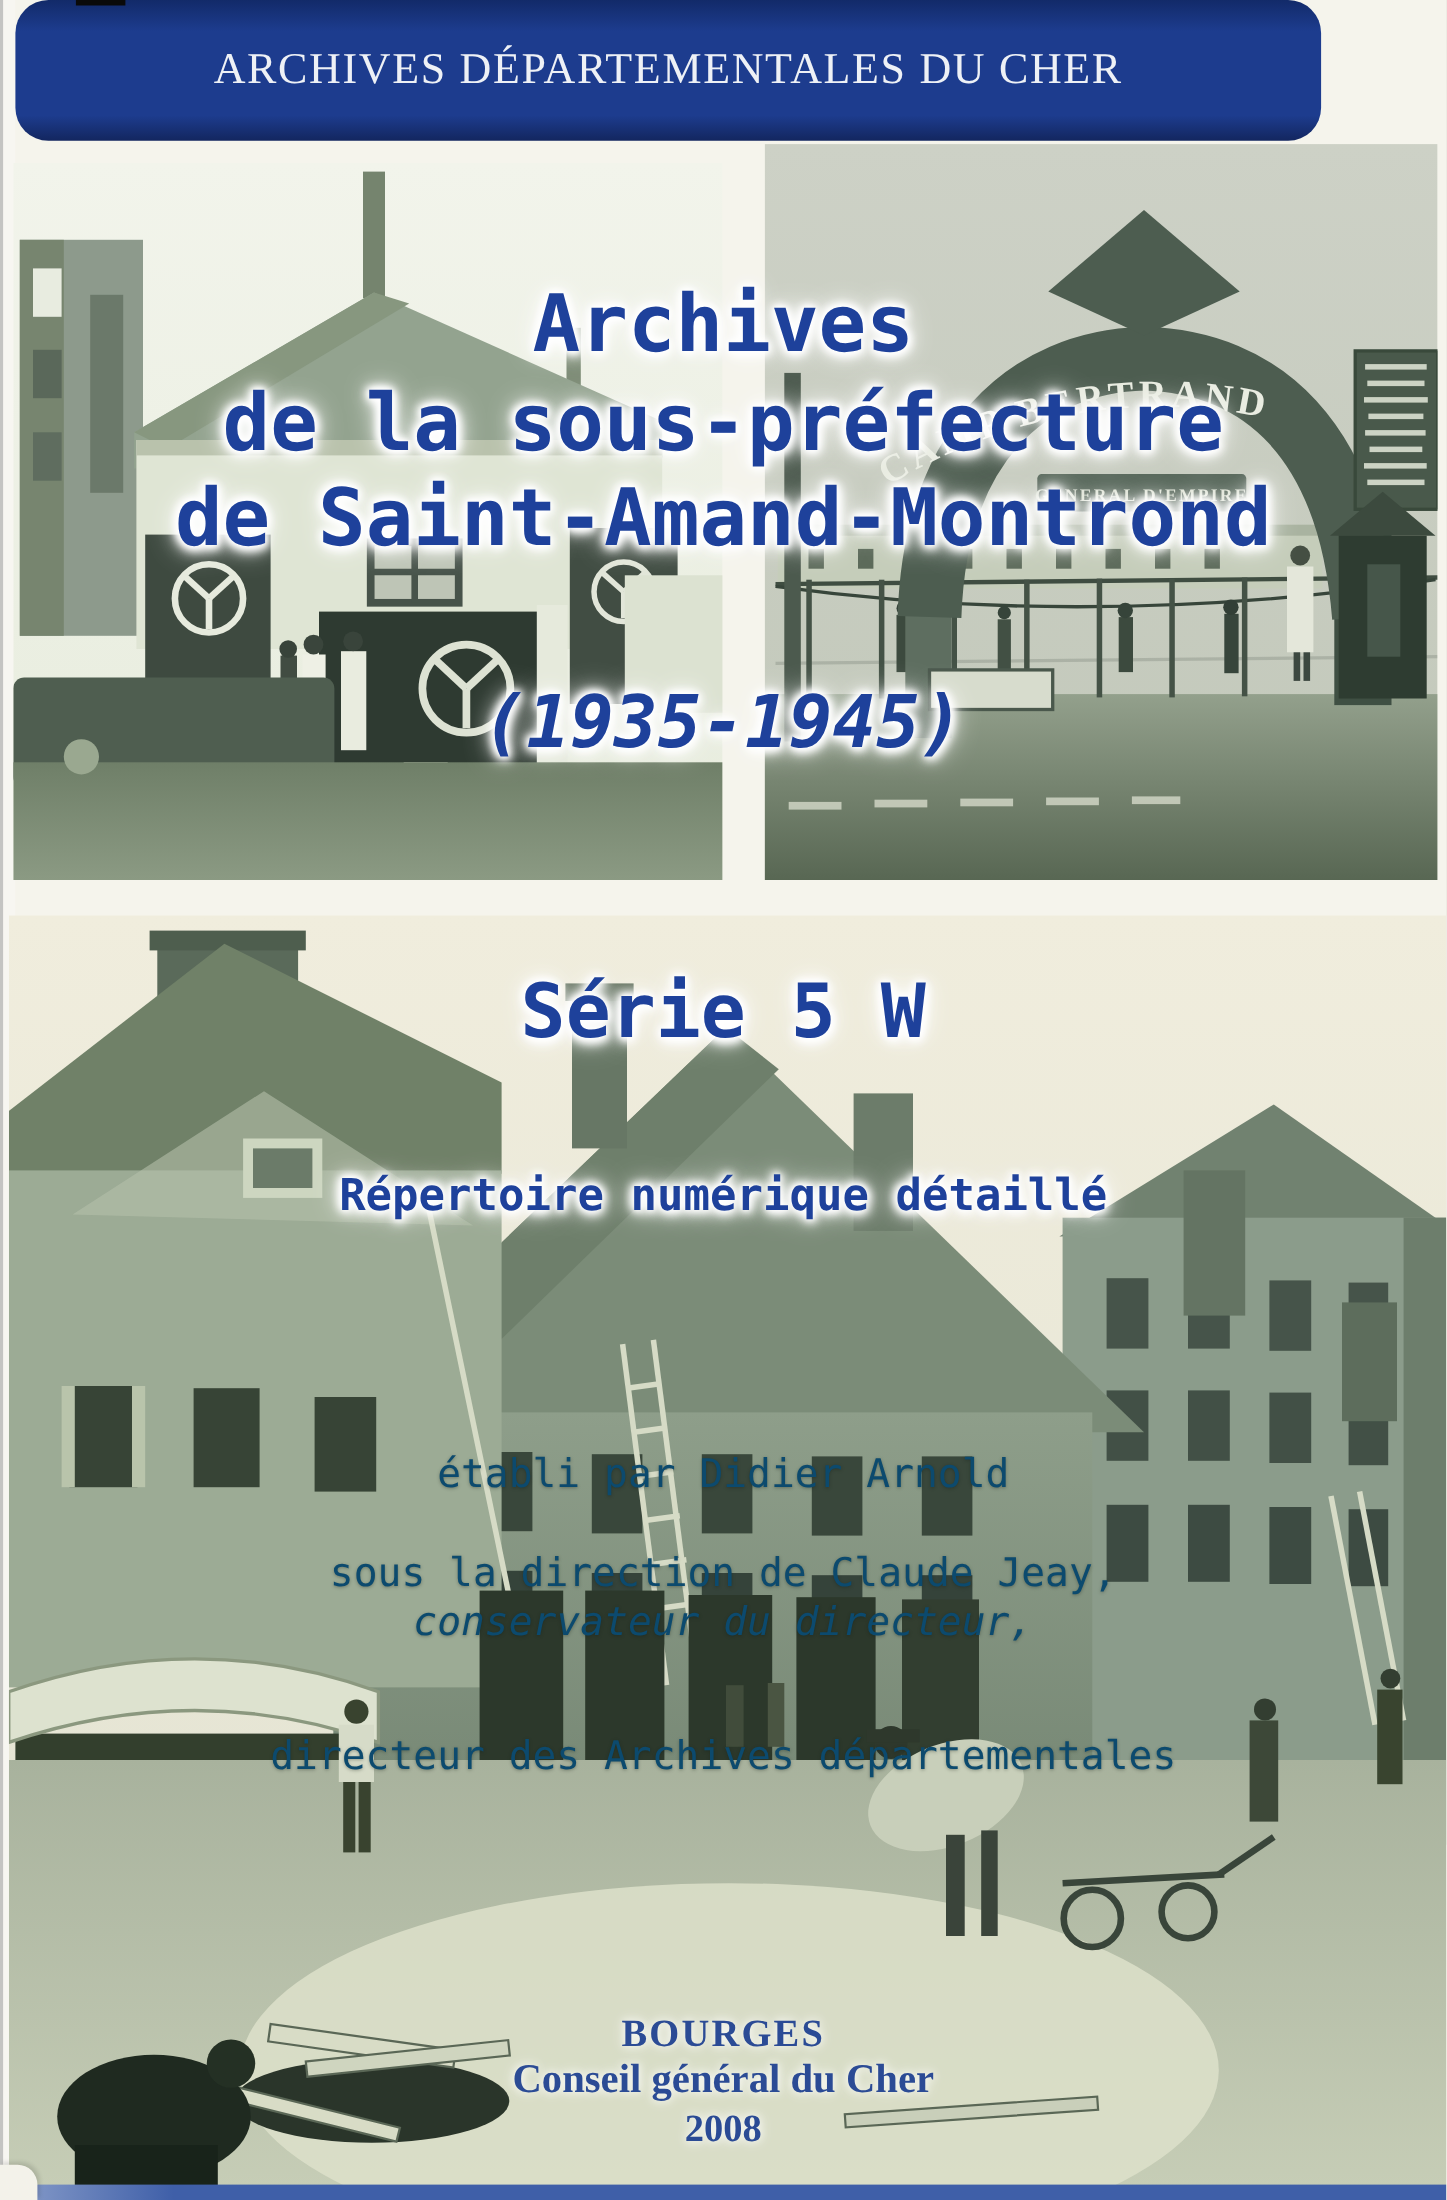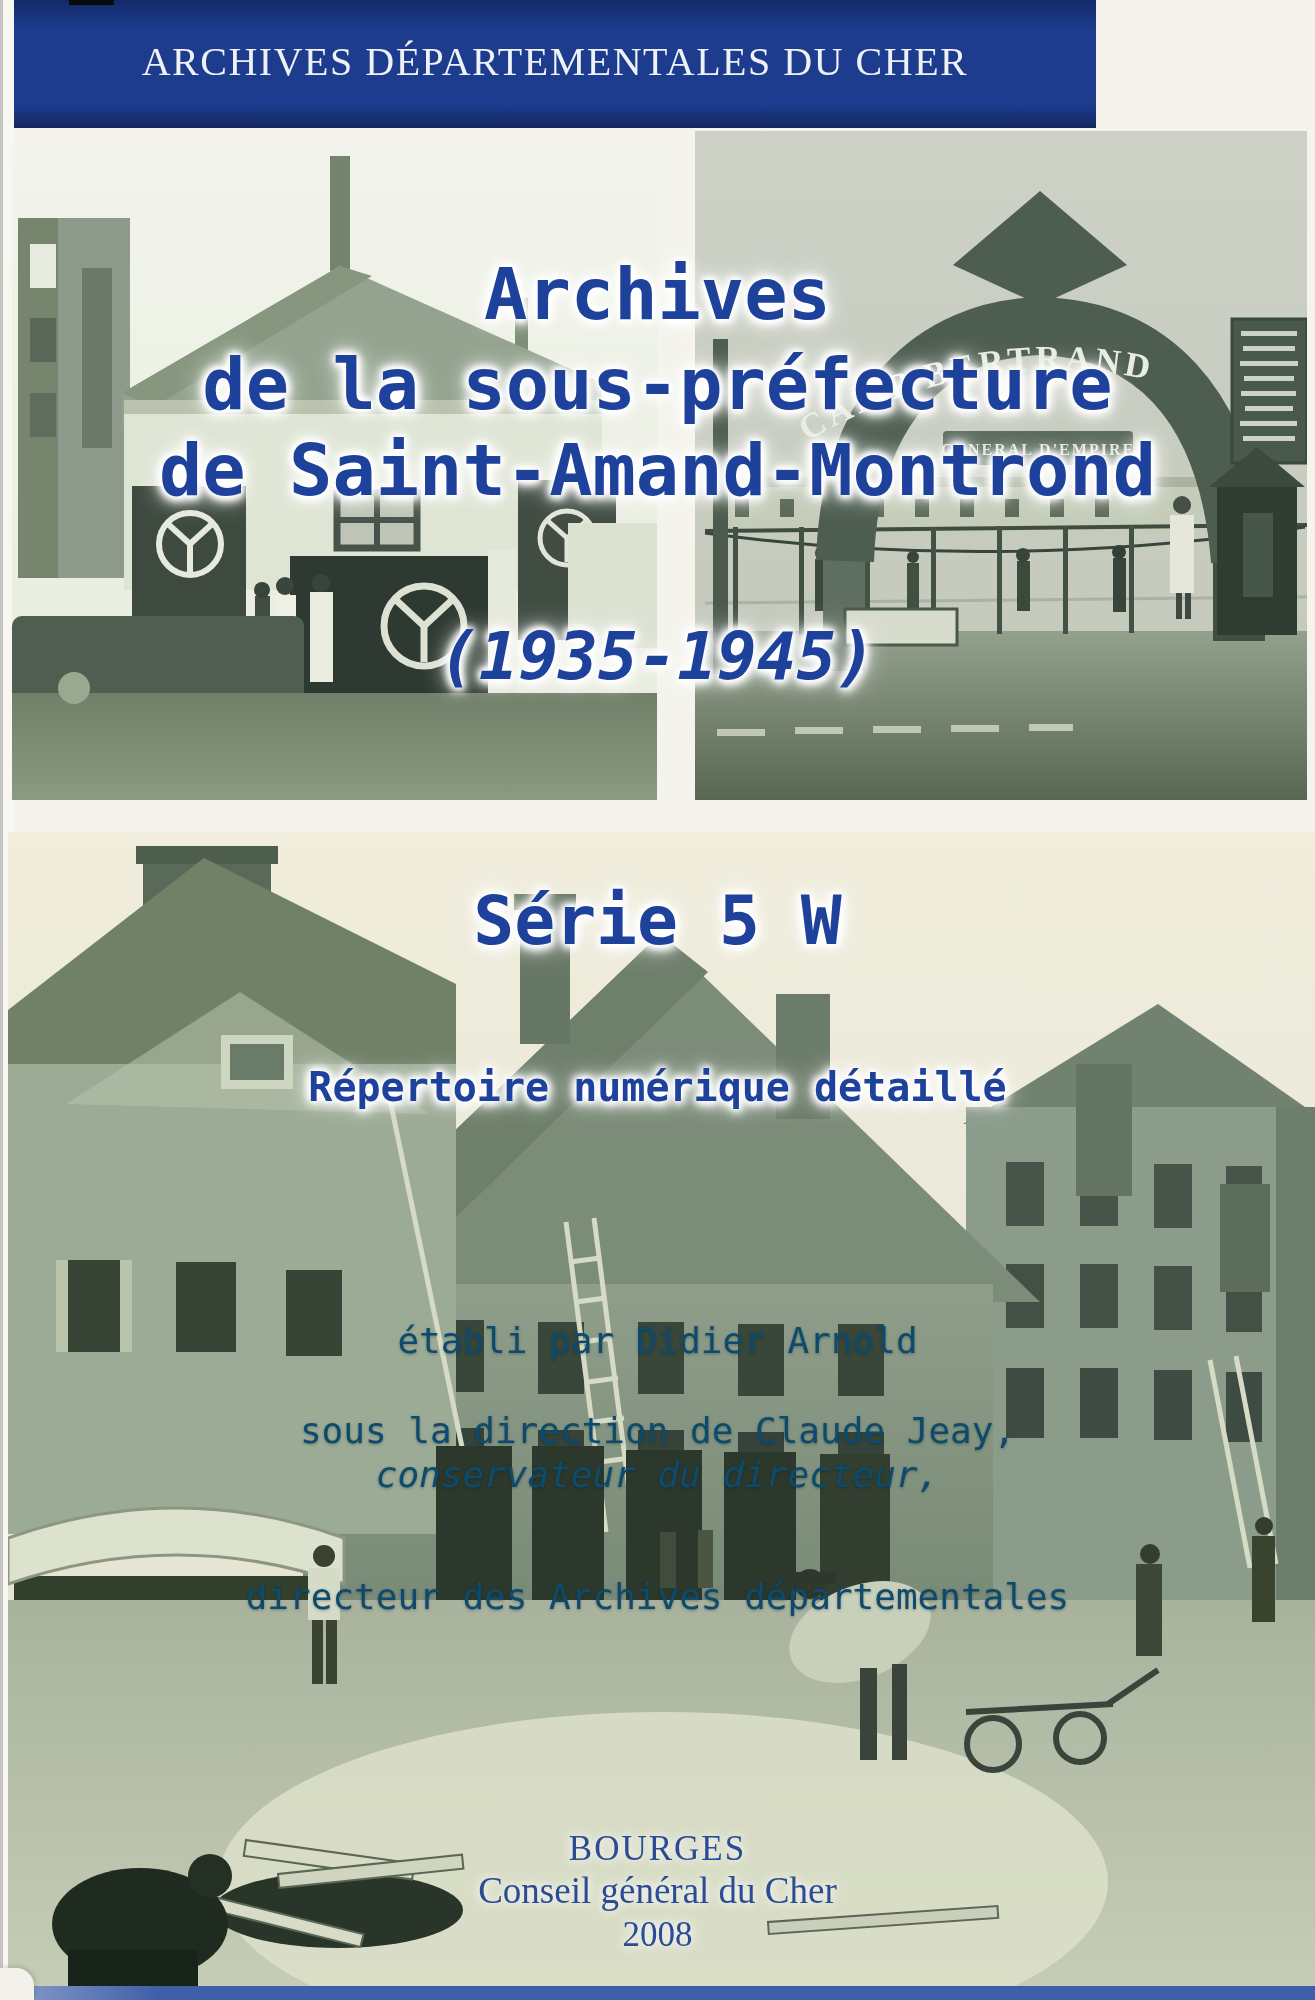--- a/index.html
+++ b/index.html
@@ -6,23 +6,23 @@
   #page{
     position:relative;width:1315px;height:2000px;overflow:hidden;
     background:#f5f4ec;font-family:"DejaVu Sans Mono",monospace;
   }
   
   .edge-line{position:absolute;left:0;top:0;width:3px;height:2000px;background:#c4c4c2;}
   .edge-white{position:absolute;left:3px;top:0;width:11px;height:2000px;background:#f7f6f1;}
   .corner-curl{position:absolute;left:0;top:1968px;width:34px;height:32px;background:#f3f2ea;border-radius:0 18px 0 0;box-shadow:2px -2px 4px rgba(0,0,0,.12);}
   
   .banner{
-    position:absolute;left:14px;top:0;width:1082px;height:128px;
+    position:absolute;left:14px;top:0;width:1187px;height:128px;
     background:linear-gradient(#122a69,#1d3c8e 22%,#1d3c8e 82%,#13265f);
-    display:flex;align-items:center;justify-content:center;
+    display:flex;align-items:center;justify-content:center;border-radius:30px;
   }
   .banner-text{
     font-family:"Liberation Serif",serif;font-size:40px;color:#eef1f6;
     letter-spacing:1.5px;padding-bottom:6px;white-space:nowrap;
   }
   .scratch{position:absolute;left:55px;top:0;width:45px;height:5px;background:#0a0a0a;}
   
   .photo{position:absolute;overflow:hidden;}
   .photo svg{display:block;}
   .photo-left{left:12px;top:148px;width:645px;height:652px;}
@@ -42,21 +42,21 @@
   .repertoire{top:1064px;font-size:40px;}
   
   .credit{
     position:absolute;left:0;right:0;text-align:center;color:#0c4a6e;
     font-size:36px;white-space:nowrap;text-shadow:0 1px 3px rgba(20,30,20,.35);
   }
   .c1{top:1320px;} .c2{top:1410px;} .c3{top:1454px;font-style:italic;} .c4{top:1576px;}
   
   .pub{
     position:absolute;left:0;right:0;text-align:center;color:#2b4b95;
-    font-family:"Liberation Serif",serif;font-weight:normal;white-space:nowrap;
+    font-family:"Liberation Serif",serif;font-weight:bold;white-space:nowrap;
     text-shadow:0 0 8px rgba(255,255,255,.9),0 0 14px rgba(255,255,255,.7);
   }
   .pub-city{top:1829px;font-size:35px;letter-spacing:2px;}
   .pub-org{top:1869px;font-size:37px;}
   .pub-year{top:1915px;font-size:35px;}
   
   .footer-strip{
     position:absolute;left:0;top:1986px;width:1315px;height:14px;
     background:linear-gradient(90deg,#8da1cc,#3f5fa8 12%,#3f5fa8);
   }

